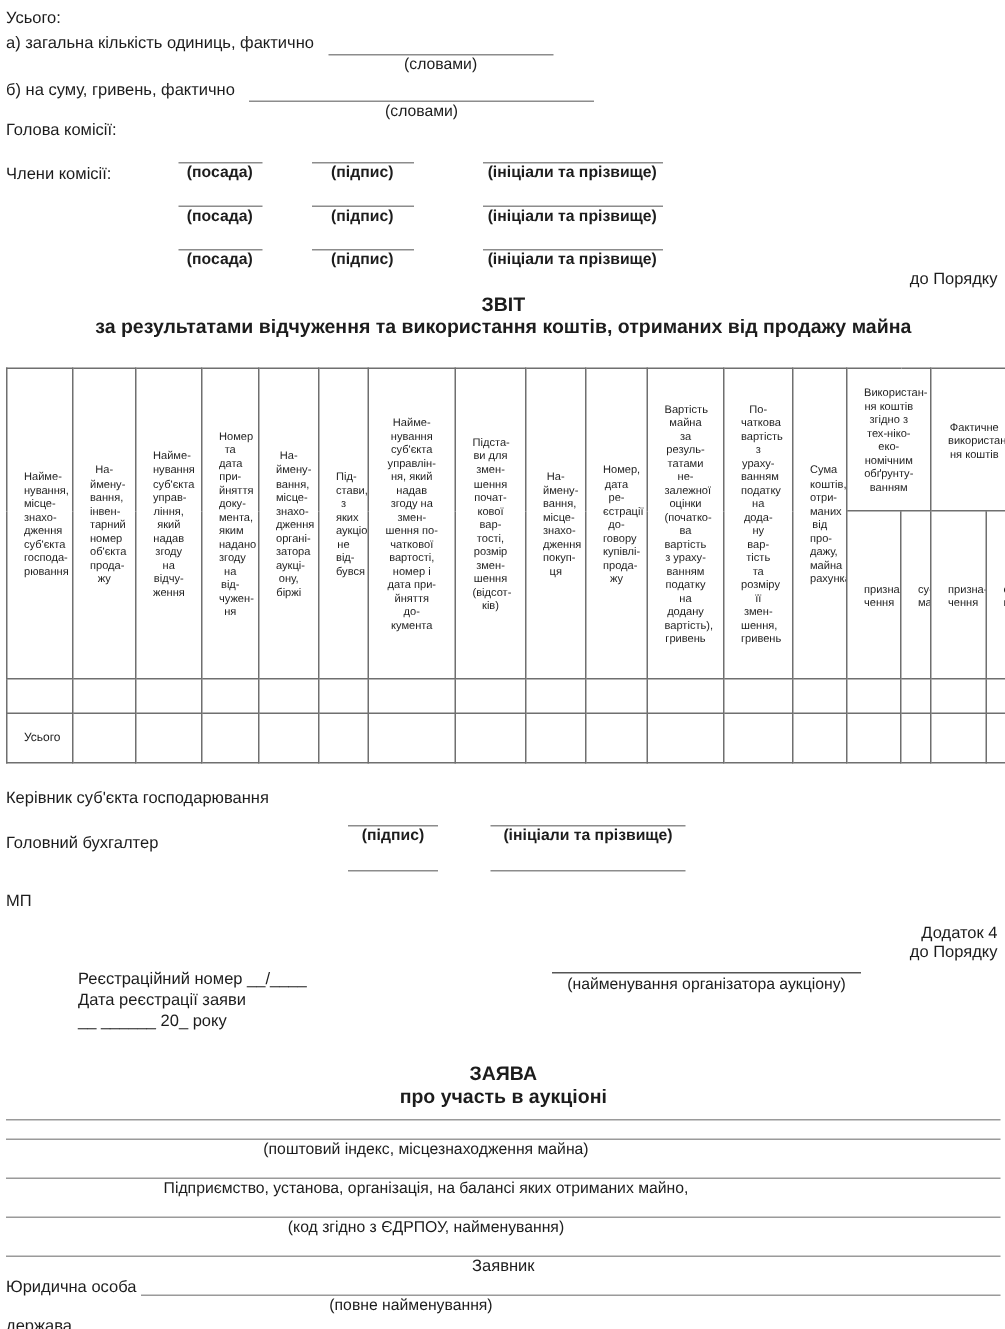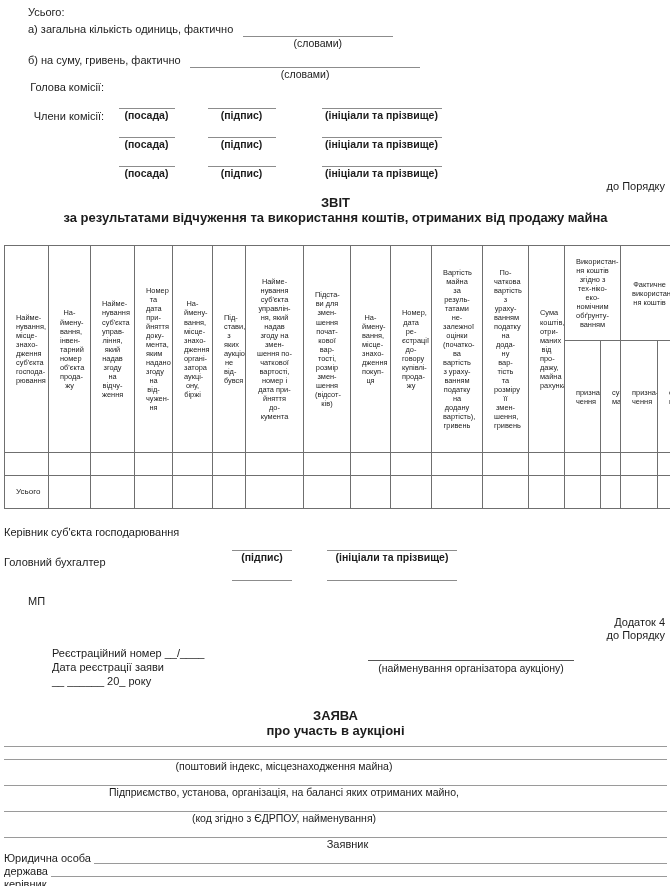--- a/index.html
+++ b/index.html
@@ -1,29 +1,29 @@
 <!DOCTYPE html>
 <html lang="uk"><head>
 <meta charset="utf-8">
 <style>
   * { margin:0; padding:0; box-sizing:border-box; }
   html,body { background:#ffffff; }
   body { font-family:"Liberation Sans","DejaVu Sans",sans-serif; color:#1c1c1c; }
   .page { position:relative; width:670px; height:886px; background:#fff; padding:6px 3px 0 4px; overflow:hidden; }
 
-  .t11 { font-size:11px; line-height:13px;margin-left:24px; }
+  .t11 { font-size:11px; line-height:13px; }
 
   
   .uline { display:inline-block; position:relative; border-bottom:1px solid #8c8c8c; height:11px; vertical-align:bottom; }
   .uline .cap { position:absolute; top:11px; left:50%; transform:translateX(-50%); white-space:nowrap; font-size:10.5px; color:#1c1c1c; }
 
   .fieldrow { margin-bottom:13px; }
 
   
-  .sgrow { display:grid; grid-template-columns:100px 85px 105px 175px; height:29px; align-items:end; font-size:11px;text-align:right; }
+  .sgrow { display:grid; grid-template-columns:100px 85px 105px 175px; height:29px; align-items:end; font-size:11px; }
   .sgrow .slabel { align-self:start; }
   .scell { position:relative; height:13px; }
   .sline { display:block; margin:0 auto; border-bottom:1px solid #8c8c8c; height:12px; position:relative;font-weight:bold; }
   .sline .cap { position:absolute; top:12px; left:50%; transform:translateX(-50%); white-space:nowrap; font-size:10.5px; }
   .w56 { width:56px; } .w68 { width:68px; } .w120 { width:120px; } .w130 { width:130px; } .w60 { width:60px; }
 
   .annex { text-align:right; font-size:11px; line-height:13px; padding-right:2px; }
 
   .rtitle { text-align:center; font-size:13px; font-weight:bold; line-height:15px; }
 
@@ -36,21 +36,21 @@
   tr.trt { height:15px; }
   td.total { text-align:left; font-size:8px; padding-left:2px; }
 
   
   .mgr { display:grid; grid-template-columns:208px 100px 160px; align-items:end; font-size:11px; height:26px; }
   .mgr .slabel { align-self:start; }
 
   
   .regarea { position:relative; height:62px; margin-top:4px; font-size:11px; line-height:14px;margin-left:48px; }
   .regleft { position:absolute; left:0; top:0; }
-  .orgblock { position:absolute; left:316px; top:14px; width:206px; text-align:center; }
+  .orgblock { position:absolute; left:316px; top:2px; width:206px; text-align:center; }
   .orgblock .oline { border-top:1px solid #555; }
   .orgblock .ocap { font-size:10.5px; }
 
   
   .wline { border-top:1px solid #9a9a9a; margin-top:12px; }
   .wcap { width:560px; text-align:center; font-size:10.5px; line-height:13px; }
 
   
   .frow { display:flex; align-items:flex-end; font-size:11px; height:13px; }
   .fline { flex:1 1 auto; border-bottom:1px solid #9a9a9a; margin-left:3px; height:12px; }
@@ -281,20 +281,21 @@
   <div class="wcap">(код згідно з ЄДРПОУ, найменування)</div>
 
   <div class="wline"></div>
 
   <div class="center t11">Заявник</div>
 
   <div class="frow">
     <span>Юридична особа</span>
     <span class="fline"></span>
   </div>
+  <div class="fcap">(повне найменування)</div>
 
   <div class="frow">
     <span>держава</span>
     <span class="fline"></span>
   </div>
 
   <div class="frow">
     <span>керівник</span>
     <span class="fline"></span>
   </div>

